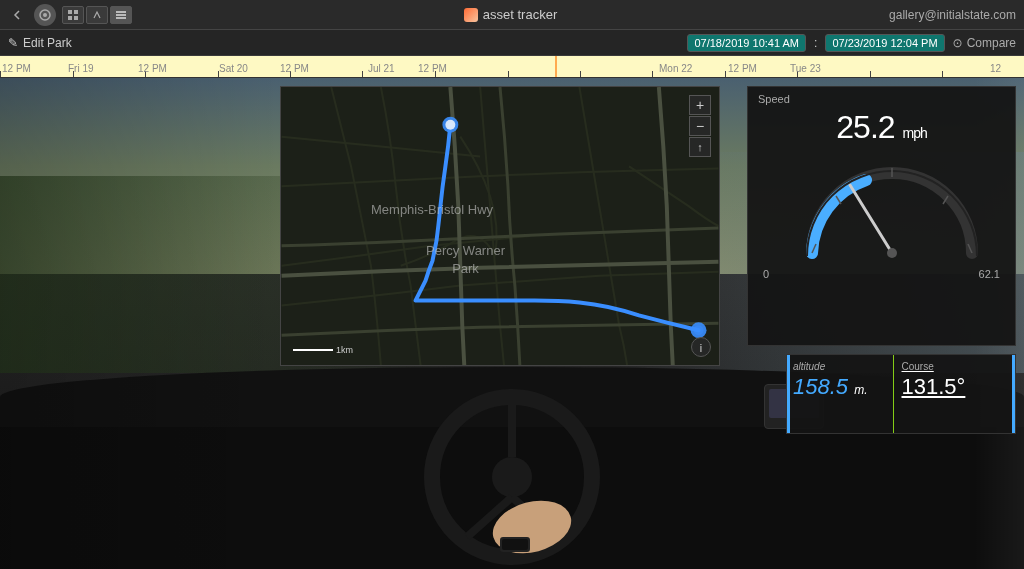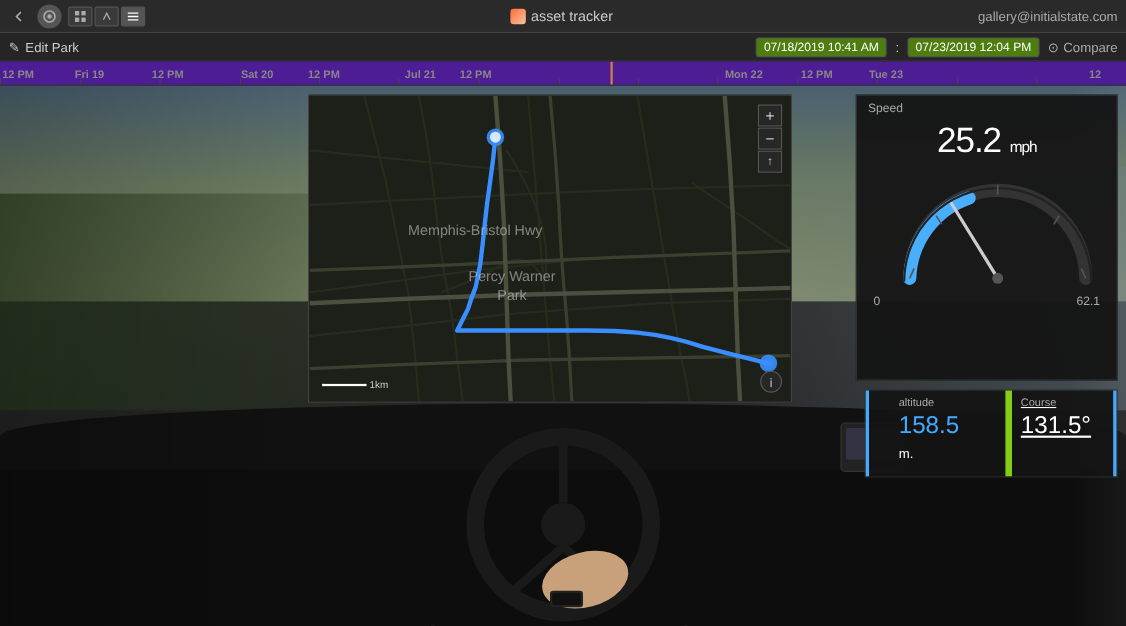--- a/index.html
+++ b/index.html
@@ -109,46 +109,45 @@
     }
     .date-range {
       display: flex;
       align-items: center;
       gap: 8px;
       margin-left: auto;
       font-size: 12px;
       color: #ccc;
     }
     .date-input {
-      background: #4d7c0f;
+      background: #0f766e;
       border: 1px solid #555;
       border-radius: 3px;
       padding: 2px 6px;
       color: #fff;
       font-size: 11px;
     }
     .compare-btn {
       display: flex;
       align-items: center;
       gap: 4px;
       font-size: 12px;
       color: #aaa;
       cursor: pointer;
     }
 
     
     .timeline {
       height: 22px;
-      background: #4c1d95;
+      background: #fef9c3;
       border-bottom: 1px solid #333;
       position: relative;
       overflow: hidden;
       display: flex;
       align-items: flex-start;
-      font-weight: bold;
     }
     .timeline-labels {
       display: flex;
       width: 100%;
       height: 100%;
       position: relative;
     }
     .timeline-label {
       position: absolute;
       bottom: 3px;
@@ -350,21 +349,21 @@
       align-items: center;
       justify-content: center;
       cursor: pointer;
     }
 
     
     .speed-panel {
       position: absolute;
       top: 8px;
       right: 8px;
-      width: 238px;
+      width: 269px;
       height: 260px;
       background: rgba(20,20,20,0.95);
       border: 1px solid #333;
     }
     .speed-title {
       font-size: 11px;
       color: #aaa;
       padding: 6px 10px 2px;
     }
     .speed-value {
@@ -400,22 +399,23 @@
       top: 276px;
       right: 8px;
       width: 230px;
       height: 80px;
       display: flex;
       border: 1px solid #333;
     }
     .alt-panel {
       flex: 1;
       background: rgba(20,20,20,0.95);
-      border-right: 6px solid #84cc16;
-      padding: 6px 24px;
+      border-right: 1px solid #84cc16;
+      padding: 6px 0;
+      font-style: italic;
     }
     .course-panel {
       flex: 1;
       background: rgba(20,20,20,0.95);
       padding: 6px 8px;
     }
     .panel-label {
       font-size: 10px;
       color: #aaa;
       margin-bottom: 4px;

